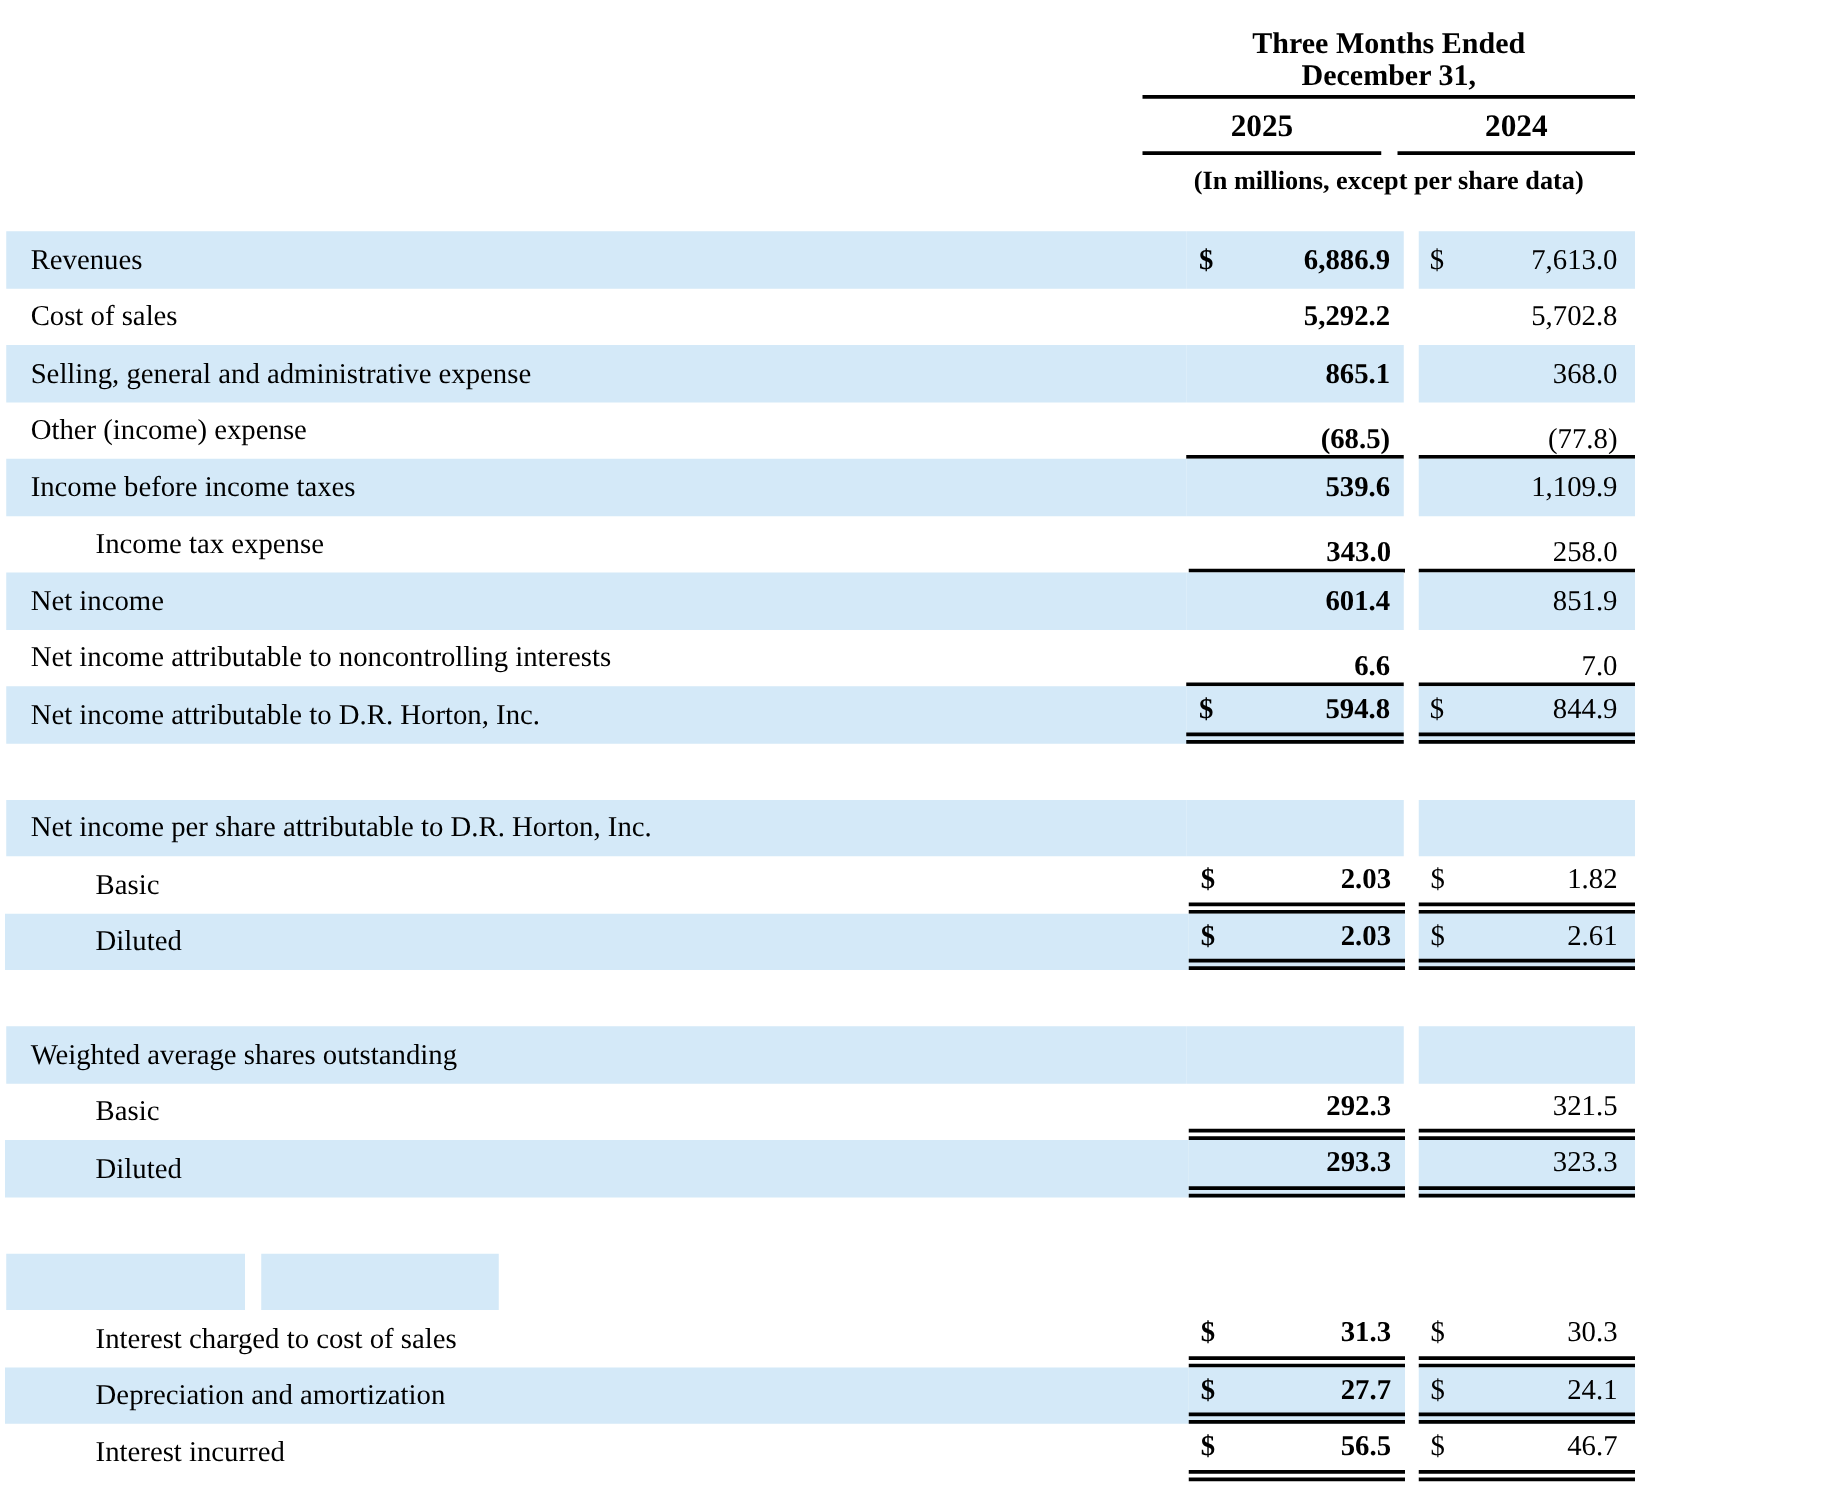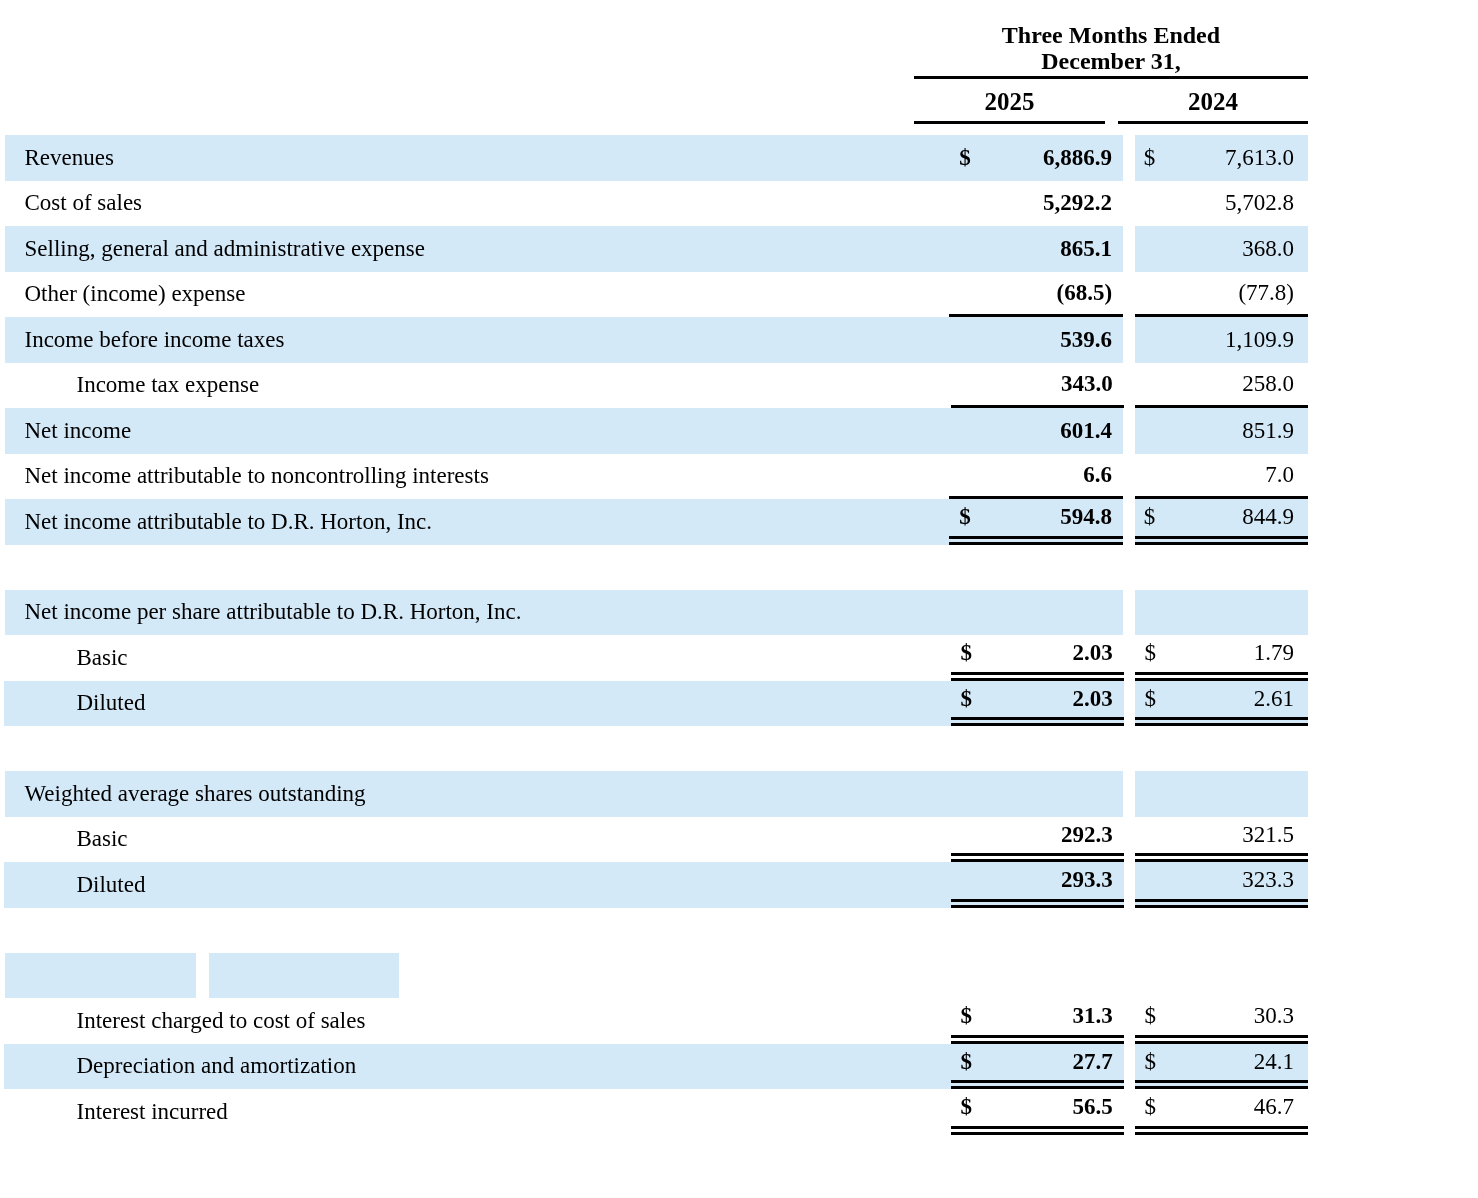--- a/index.html
+++ b/index.html
@@ -19,57 +19,58 @@
   .year-row { display:flex; }
   .ycell {
     font-weight:bold; font-size:25px; text-align:center;
     padding:9px 0 5px 0; border-bottom:3px solid #000; box-sizing:content-box;
   }
   .y25 { width:191px; }
   .ygap { width:13px; }
   .y24 { width:190px; }
   .units { font-weight:bold; font-size:21px; text-align:center; padding-top:8px; }
   
-  #rows { margin-top:11px; }
+  #rows { margin-top:28px; }
   .row { display:flex; align-items:stretch; height:45.5px; font-size:23px; }
   .mleft  { width:5px; }
   .mright { flex:1; }
   .cell-label {
     width:1048px; box-sizing:border-box; padding-left:20px;
     display:flex; align-items:center; white-space:nowrap;
   }
   .row.indent .cell-label { padding-left:72px; }
   .grp {
     box-sizing:border-box; display:flex; justify-content:space-between;
     align-items:center; white-space:nowrap;
   }
   .g25 { width:191px; padding:0 11px 0 10px; font-weight:bold; }
   .g24 { width:190px; padding:0 14px 0 9px; }
   .ggap { width:13px; }
   .row.shade .cell-label, .row.shade .grp { background:var(--hl,#d4e9f8); }
-  .row.rule1 .grp { border-bottom:3px solid #000; }
+  .row.rule1 .grp { border-bottom:3px solid #000;align-items:flex-end; }
   .row.rule2 .grp { border-bottom:9px double #000; }
   .spacer { height:45px; }
 </style>
 </head>
 <body>
 
 <div class="page" style="--hl: #d4e9f8;">
   <div class="header-row">
     <div class="hspacer"></div>
     <div class="header-block">
       <div class="period-title">
         <div>Three Months Ended</div>
         <div>December 31,</div>
       </div>
       <div class="year-row">
         <div class="ycell y25">2025</div>
         <div class="ygap"></div>
         <div class="ycell y24">2024</div>
       </div>
+      <div class="units">(In millions, except per share data)</div>
     </div>
   </div>
 
   <div id="rows">
       <div class="row shade">
     <div class="mleft"></div>
     <div class="cell-label">Revenues</div>
     <div class="grp g25">
       <span class="cur">$</span>
       <span class="val">6,886.9</span>
@@ -211,21 +212,21 @@
       <div class="row indent rule2">
     <div class="mleft"></div>
     <div class="cell-label">Basic</div>
     <div class="grp g25">
       <span class="cur">$</span>
       <span class="val">2.03</span>
     </div>
     <div class="ggap"></div>
     <div class="grp g24">
       <span class="cur">$</span>
-      <span class="val">1.79</span>
+      <span class="val">1.82</span>
     </div>
     <div class="mright"></div>
   </div>
       <div class="row shade indent rule2">
     <div class="mleft"></div>
     <div class="cell-label">Diluted</div>
     <div class="grp g25">
       <span class="cur">$</span>
       <span class="val">2.03</span>
     </div>

